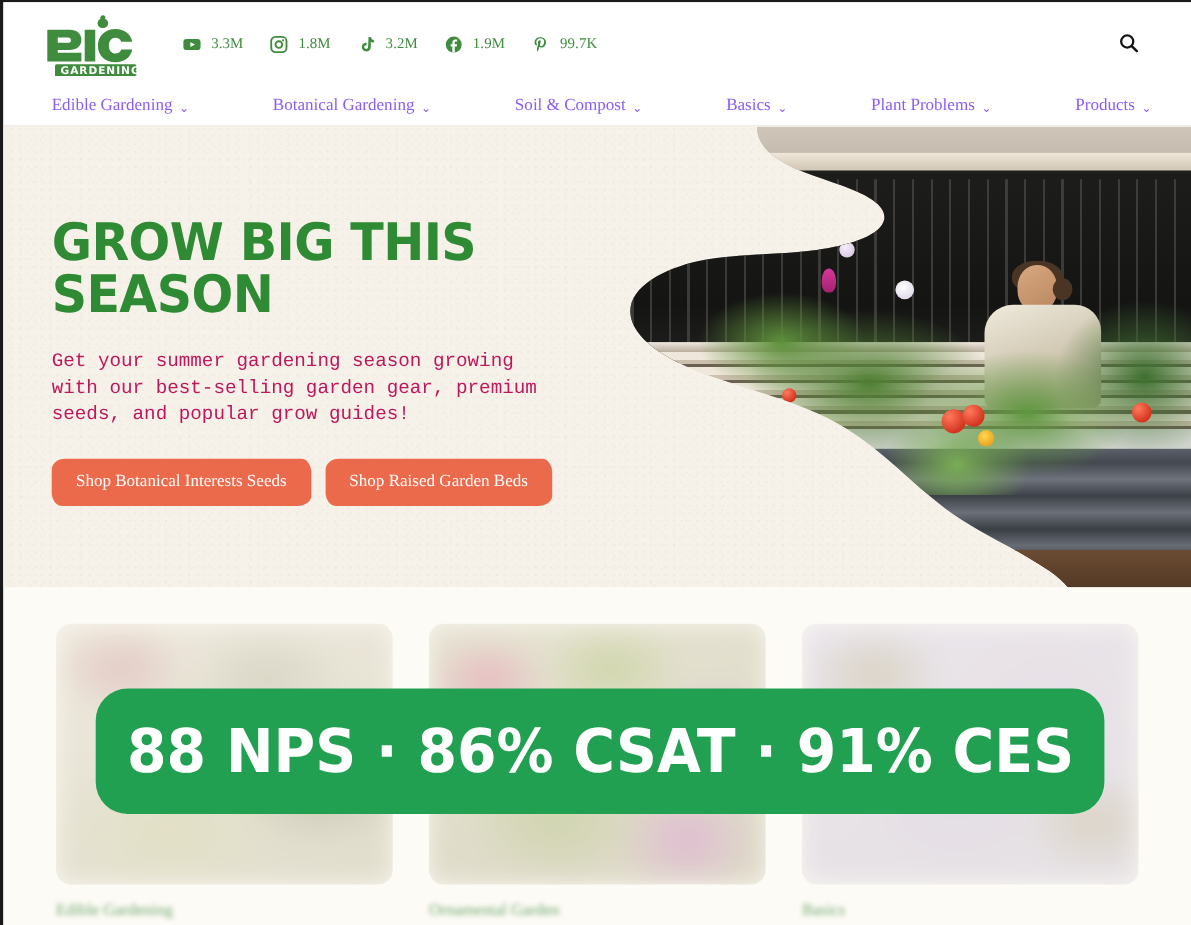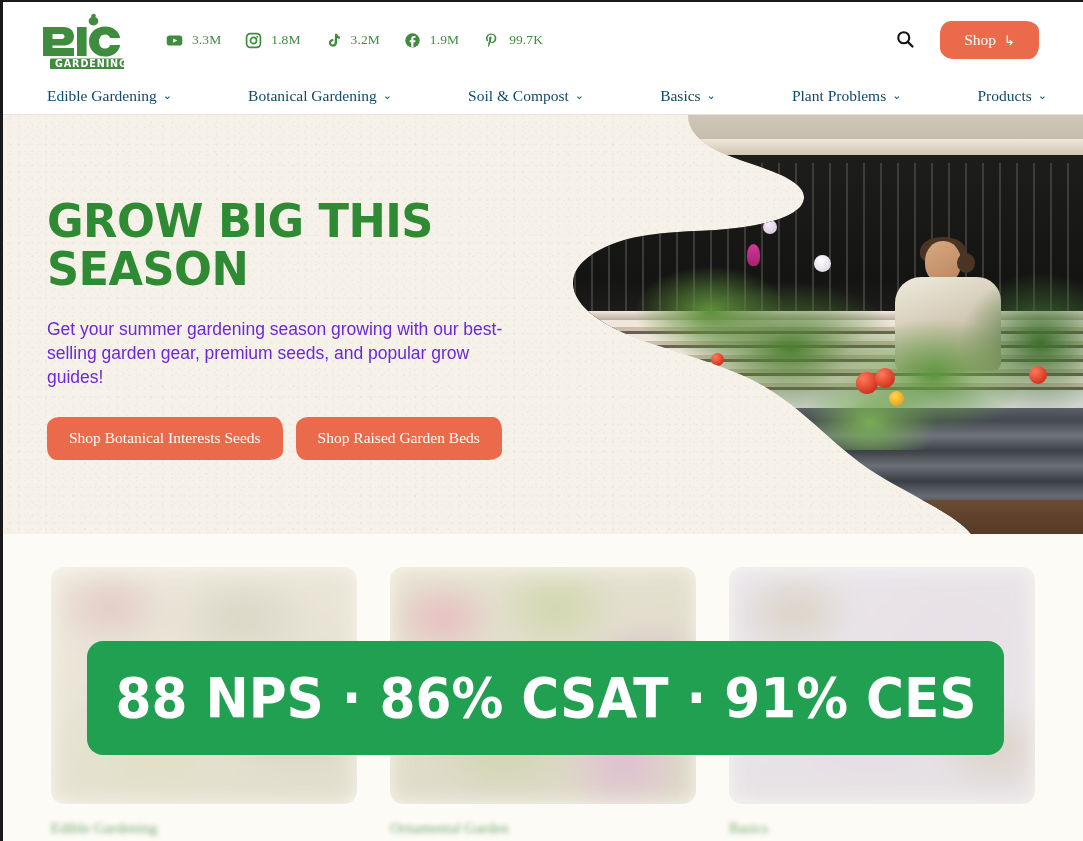--- a/index.html
+++ b/index.html
@@ -82,22 +82,22 @@
 
   
   .nav {
     display: flex; align-items: center;
     height: 36px;
     padding: 0 36px 0 44px;
     justify-content: space-between;
   }
   .nav-item {
     font-family: "Liberation Serif", serif;
-    font-size: 15.5px; color: #0c4a6e;
-    display: flex; align-items: center; gap: 6px;
+    font-size: 15.5px; color: #8b5cf6;
+    display: flex; align-items: flex-end; gap: 6px;
     cursor: pointer; white-space: nowrap;
   }
   .nav-item .chev {
     font-size: 11px; line-height: 1; transform: translateY(-1px);
     font-family: "DejaVu Sans", sans-serif;
   }
 
   
   .hero {
     position: relative;
@@ -125,24 +125,24 @@
     font-size: 47px;
     line-height: 48px;
     letter-spacing: -0.6px;
     color: #2f8a34;
     text-transform: uppercase;
     transform: scaleX(.95);
     transform-origin: left center;
   }
   .hero-sub {
     margin-top: 24px;
-    font-family: Liberation Sans, sans-serif;
+    font-family: Liberation Mono, monospace;
     font-size: 17.5px;
     line-height: 24px;
-    color: #6d28d9;
+    color: #be185d;
     width: 470px;
   }
   .hero-ctas { margin-top: 28px; display: flex; gap: 13px; }
   .cta {
     background: #ec6a4c; color: #fff;
     font-family: "Liberation Serif", serif;
     font-size: 15.5px;
     padding: 13px 22px 14px 22px;
     border: none; cursor: pointer; line-height: 1;
     border-radius: 12px 9px 13px 10px / 10px 13px 9px 12px;
@@ -293,24 +293,24 @@
     font-family: "Liberation Serif", serif;
     font-size: 15px;
     color: #3f8c3f;
     filter: blur(2.4px);
     opacity: .75;
   }
 
   
   .metric-banner {
     position: absolute;
-    left: 84px; top: 639px;
+    left: 84px; top: 624px;
     width: 917px; height: 114px;
     background: #22a052;
-    border-radius: 16px;
+    border-radius: 29px;
     display: flex; align-items: center; justify-content: center;
     z-index: 20;
   }
   .metric-text {
     font-family: "DejaVu Sans", sans-serif;
     font-weight: 700;
     font-size: 55px;
     line-height: 1;
     color: #ffffff;
     letter-spacing: 0px;
@@ -416,24 +416,20 @@
 
       <div class="header-right">
         <button class="search-btn">
           <span>
             <svg viewBox="0 0 24 24" width="20" height="20">
               <circle cx="10.5" cy="10.5" r="6.6" fill="none" stroke="#141414" stroke-width="2.5"></circle>
               <line x1="15.4" y1="15.4" x2="21" y2="21" stroke="#141414" stroke-width="2.7" stroke-linecap="round"></line>
             </svg>
           </span>
         </button>
-        <button class="shop-btn">
-          <span>Shop</span>
-          <span class="ext">↳</span>
-        </button>
       </div>
     </div>
 
     <nav class="nav">
       <div class="nav-item">
         <span>Edible Gardening</span>
         <span class="chev">⌄</span>
       </div>
       <div class="nav-item">
         <span>Botanical Gardening</span>

